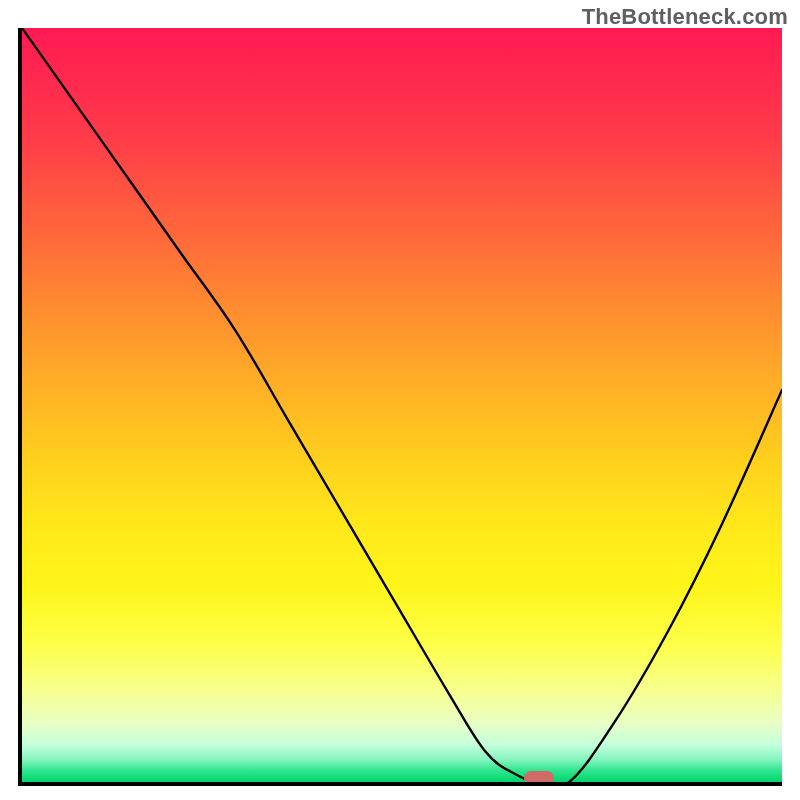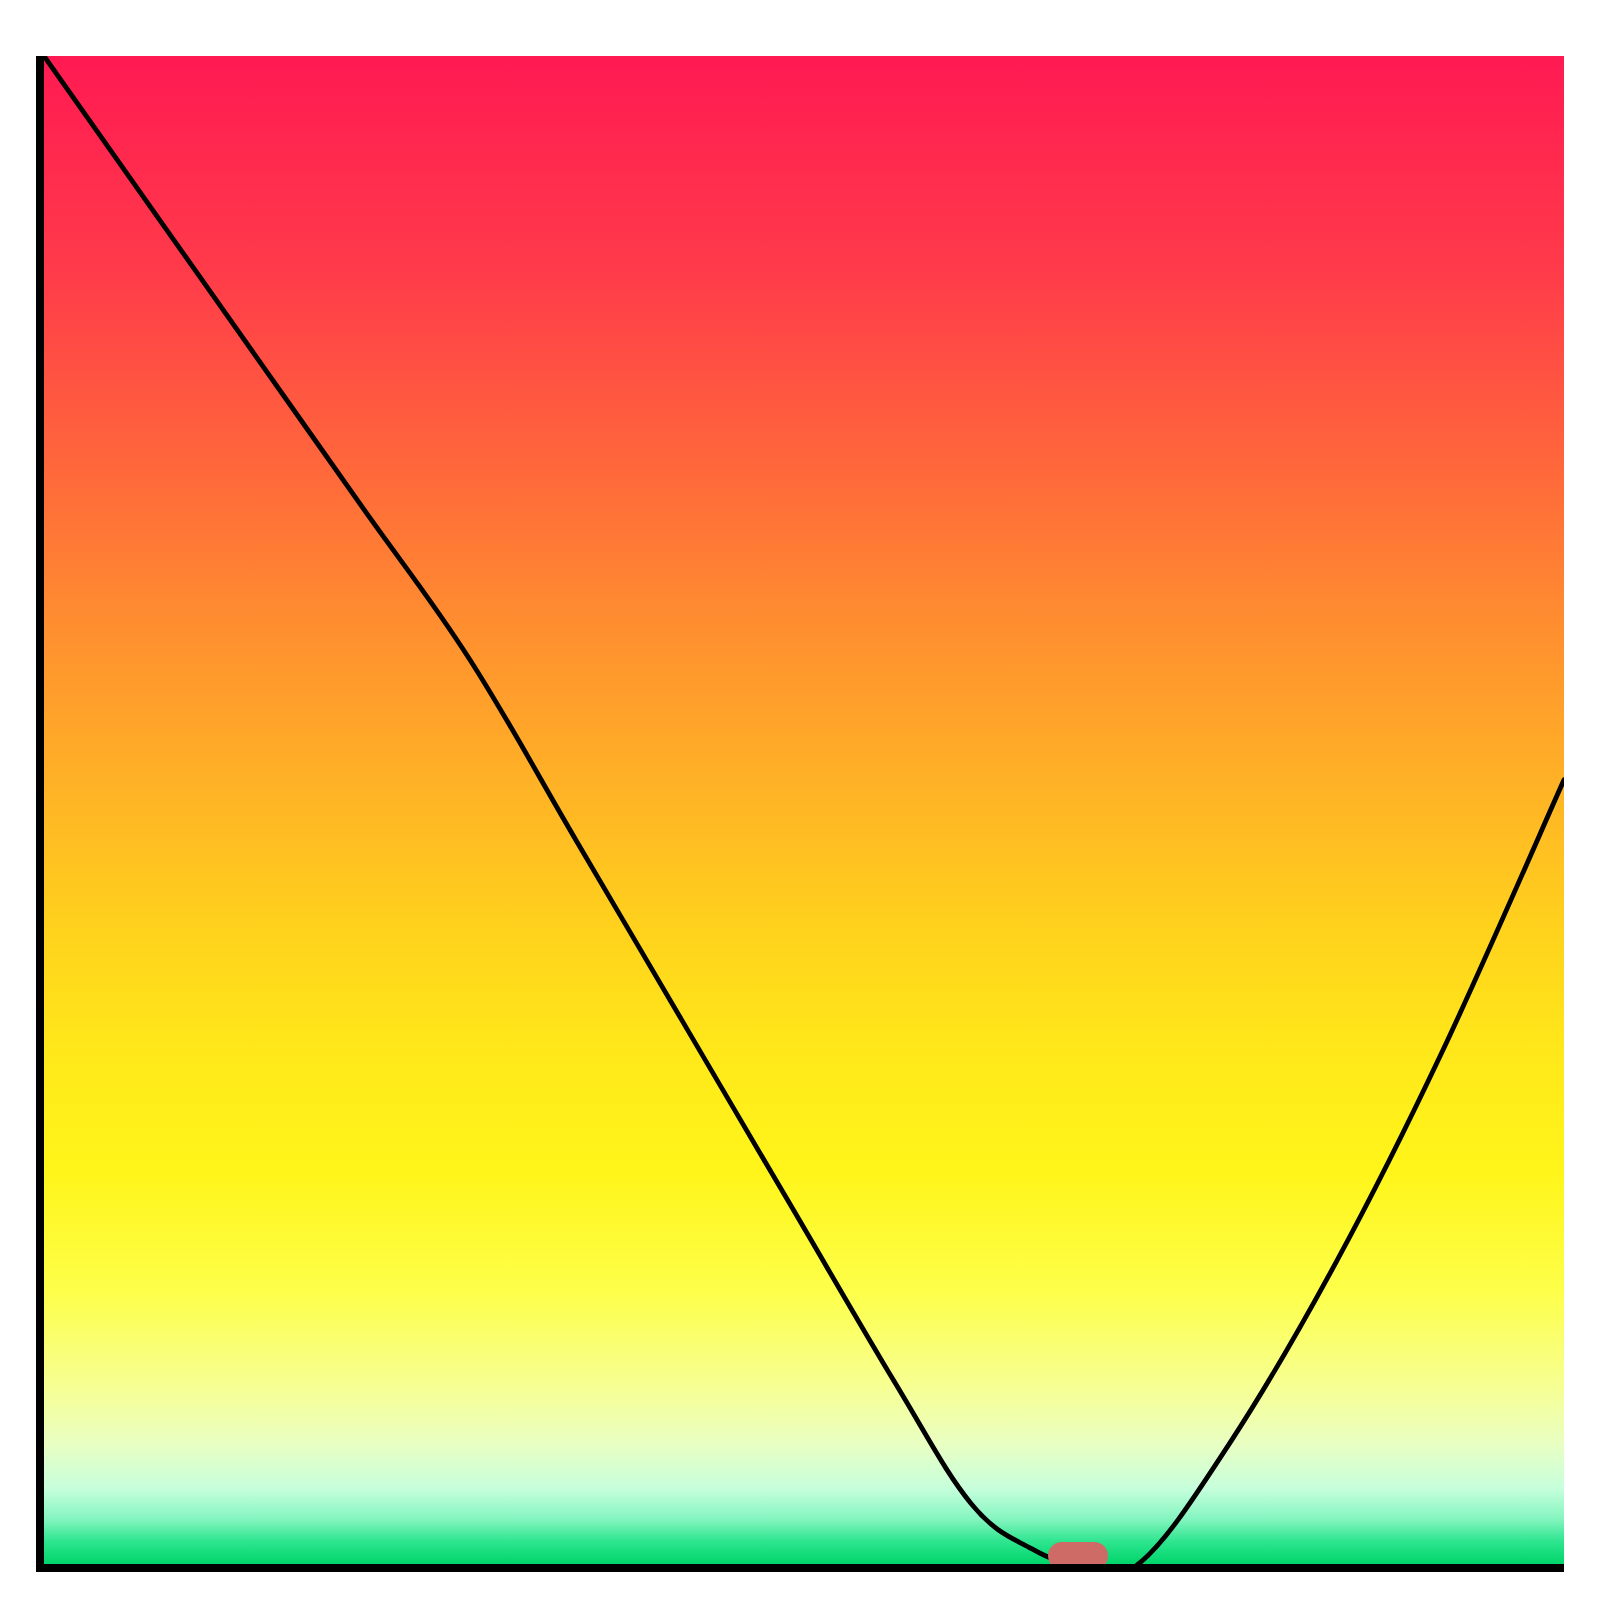--- a/index.html
+++ b/index.html
@@ -74,20 +74,21 @@
     border-radius: 7px;
     background: #cf6b66;
     transform: translate(-50%, -50%);
   }
 </style>
 </head>
 <body>
 
 <div class="outer">
 
+  <div class="attribution">TheBottleneck.com</div>
 
   <div class="plot-frame">
     <div class="gradient"></div>
 
     <svg class="curve-svg" viewBox="0 0 760 754" preserveAspectRatio="none">
       <path id="curve-path" fill="none" stroke="#000000" stroke-width="2.4" stroke-linecap="round" stroke-linejoin="round" d="M 0,0 C 9.576,13.571999999999996 34.048,48.255999999999986 53.2,75.39999999999998 C 72.352,102.54399999999997 87.248,123.65599999999995 106.4,150.79999999999995 C 125.552,177.94399999999996 140.44799999999998,199.05600000000004 159.6,226.20000000000005 C 178.752,253.34400000000005 193.64800000000002,271.7416 212.8,301.6 C 231.952,331.45840000000004 246.848,359.50720000000007 266,392.08000000000004 C 285.152,424.6528 300.048,449.98720000000003 319.2,482.56 C 338.352,515.1328 353.248,540.4671999999999 372.4,573.04 C 391.55199999999996,605.6128 409.184,636.376 425.6,663.52 C 442.016,690.664 451.28799999999995,708.9108 463.59999999999997,723.84 C 475.912,738.7692000000001 484.424,741.0312 494,746.46 C 503.576,751.8888000000001 507.2240000000001,752.6428 516.8000000000001,754 C 526.3760000000001,755.3572 533.52,764.8576 547.1999999999999,754 C 560.8799999999999,743.1424 575.0160000000001,720.824 592.8000000000001,693.68 C 610.5840000000001,666.536 626.848,638.4872 646,603.2 C 665.152,567.9128000000001 678.6800000000001,541.0704 699.2,497.64 C 719.72,454.20959999999997 749.056,386.34959999999995 760,361.91999999999996"></path>
     </svg>
 
     <div id="opt-marker" class="marker" style="left: 516.8px; top: 750px;"></div>
   </div>

